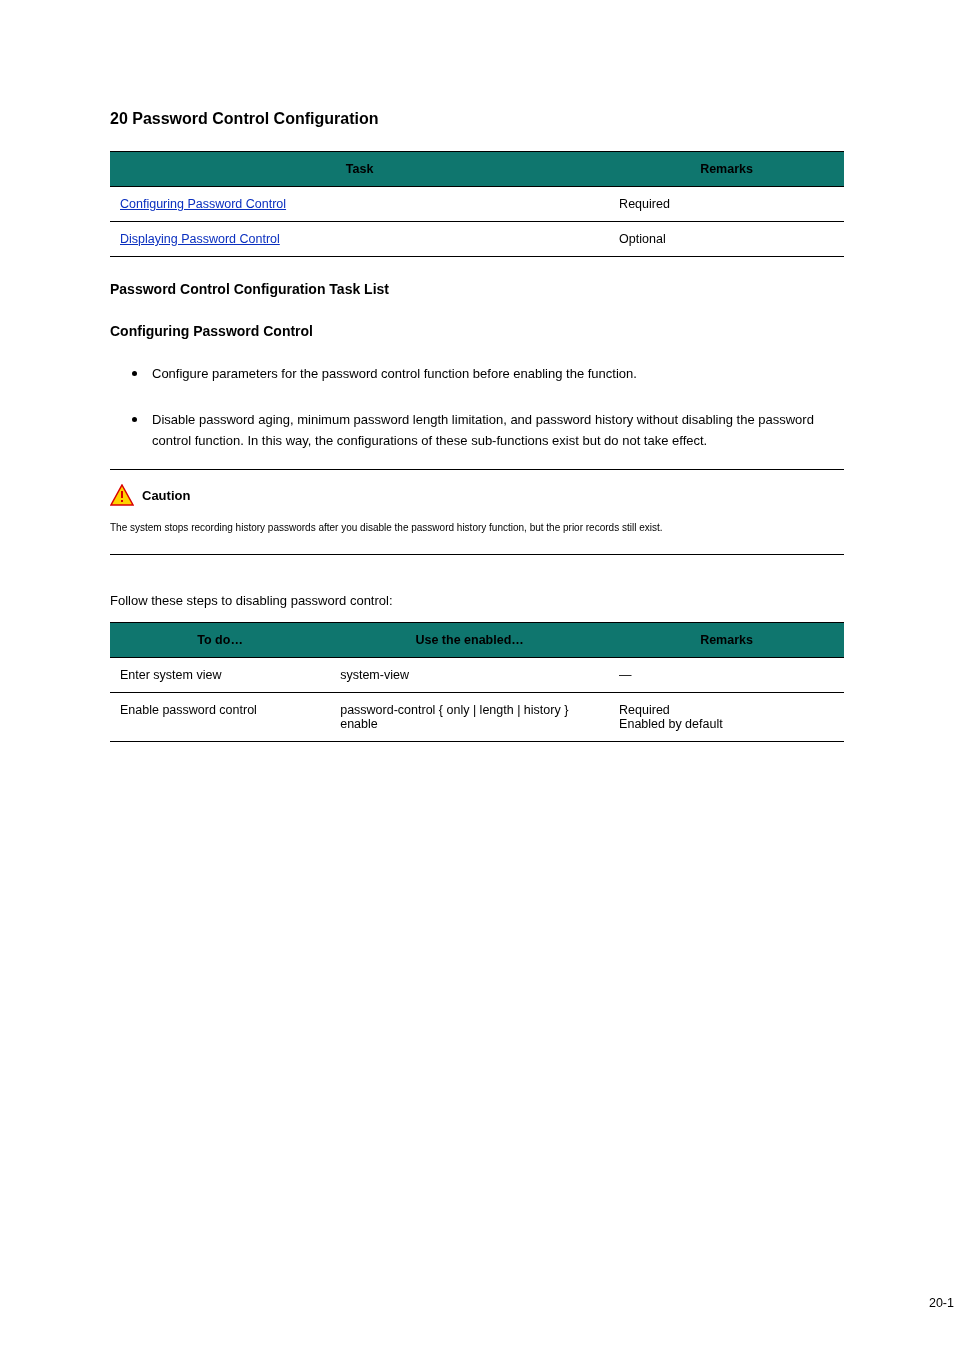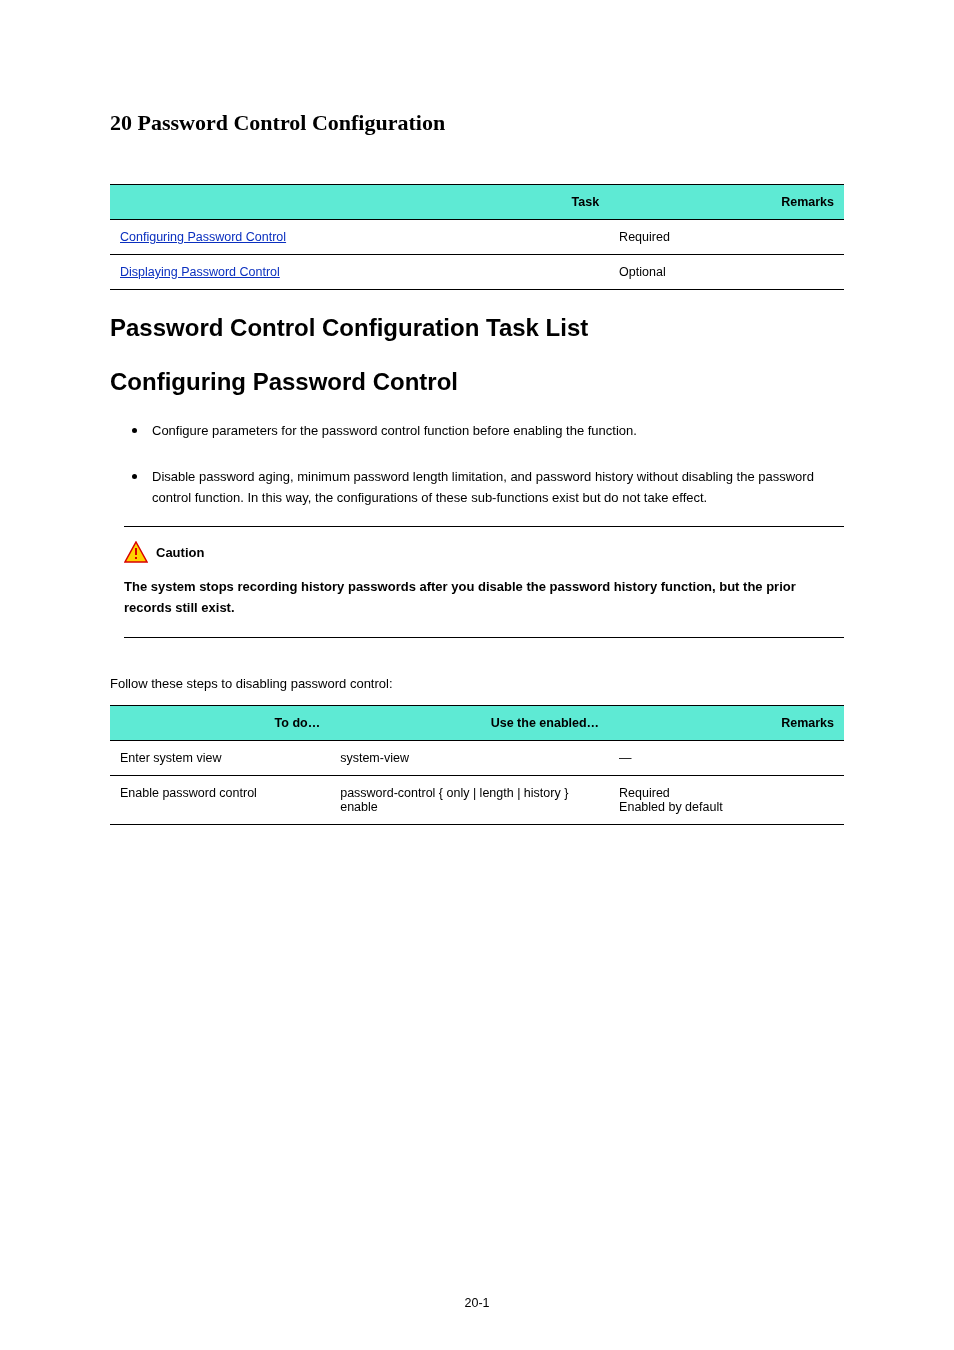--- a/index.html
+++ b/index.html
@@ -1,43 +1,43 @@
 <!DOCTYPE html>
 <html><head>
 <meta charset="utf-8">
 <style>
   * { box-sizing: border-box; margin: 0; padding: 0; }
   html, body { width: 954px; height: 1350px; background: #fff; font-family: Arial, Helvetica, sans-serif; color: #000; }
   .page { padding: 110px 110px 60px 110px; width: 954px; height: 1350px; position: relative; }
 
-  h1.h-main { font-size: 22px; font-weight: bold; margin-bottom: 48px; font-family: Liberation Serif, serif; }
-  h2.h-sub  { font-size: 24px; font-weight: bold; margin-bottom: 14px; }
+  h1.h-main { font-size: 16px; font-weight: bold; margin-bottom: 23px; }
+  h2.h-sub  { font-size: 14px; font-weight: bold; margin-bottom: 14px; }
 
   p.body { font-size: 13px; line-height: 1.6; margin-bottom: 10px; }
 
   
   table.doc-table { width: 100%; border-collapse: collapse; font-size: 12.5px; margin-bottom: 24px; }
-  table.doc-table thead th { background: #5eead4; font-weight: bold; text-align: right; padding: 10px 10px; border-top: 1.5px solid #000; border-bottom: 1.5px solid #000; }
+  table.doc-table thead th { background: #0f766e; font-weight: bold; text-align: center; padding: 10px 10px; border-top: 1.5px solid #000; border-bottom: 1.5px solid #000; }
   table.doc-table tbody td { padding: 10px 10px; border-bottom: 1px solid #000; vertical-align: top; }
   table.doc-table tbody tr:last-child td { border-bottom: 1.5px solid #000; }
 
   a.link { color: #0a2fbf; text-decoration: underline; }
 
   ul.bullets { list-style: none; padding-left: 28px; margin: 10px 0 18px 0; }
   ul.bullets li { position: relative; font-size: 13px; line-height: 1.6; margin-bottom: 6px; padding-left: 14px; margin-top: 25px; }
   ul.bullets li::before { content: ""; position: absolute; left: -6px; top: 7px; width: 5px; height: 5px; background: #000; border-radius: 50%; }
 
   
-  .caution-block { border-top: 1px solid #000; border-bottom: 1px solid #000; padding: 14px 0 18px 0; margin: 8px 0 36px 14px; }
+  .caution-block { border-top: 1px solid #000; border-bottom: 1px solid #000; padding: 14px 0 18px 0; margin: 8px 0 36px 0; }
   .caution-head { display: flex; align-items: center; gap: 8px; margin-bottom: 14px; }
   .caution-head .label { font-size: 13px; font-weight: bold; }
   .caution-icon { width: 24px; height: 22px; }
-  .caution-text { font-size: 13px; line-height: 1.6; font-weight: bold; }
+  .caution-text { font-size: 10px; line-height: 1.6; }
 
-  .page-num { position: absolute; bottom: 40px; left: 0; width: 954px; text-align: center; font-size: 12.5px; }
+  .page-num { position: absolute; bottom: 40px; left: 0; width: 954px; text-align: right; font-size: 12.5px; }
 </style>
 </head>
 <body>
 
 <div class="page">
 
   <h1 class="h-main">20  Password Control Configuration</h1>
 
 
   <table class="doc-table">

